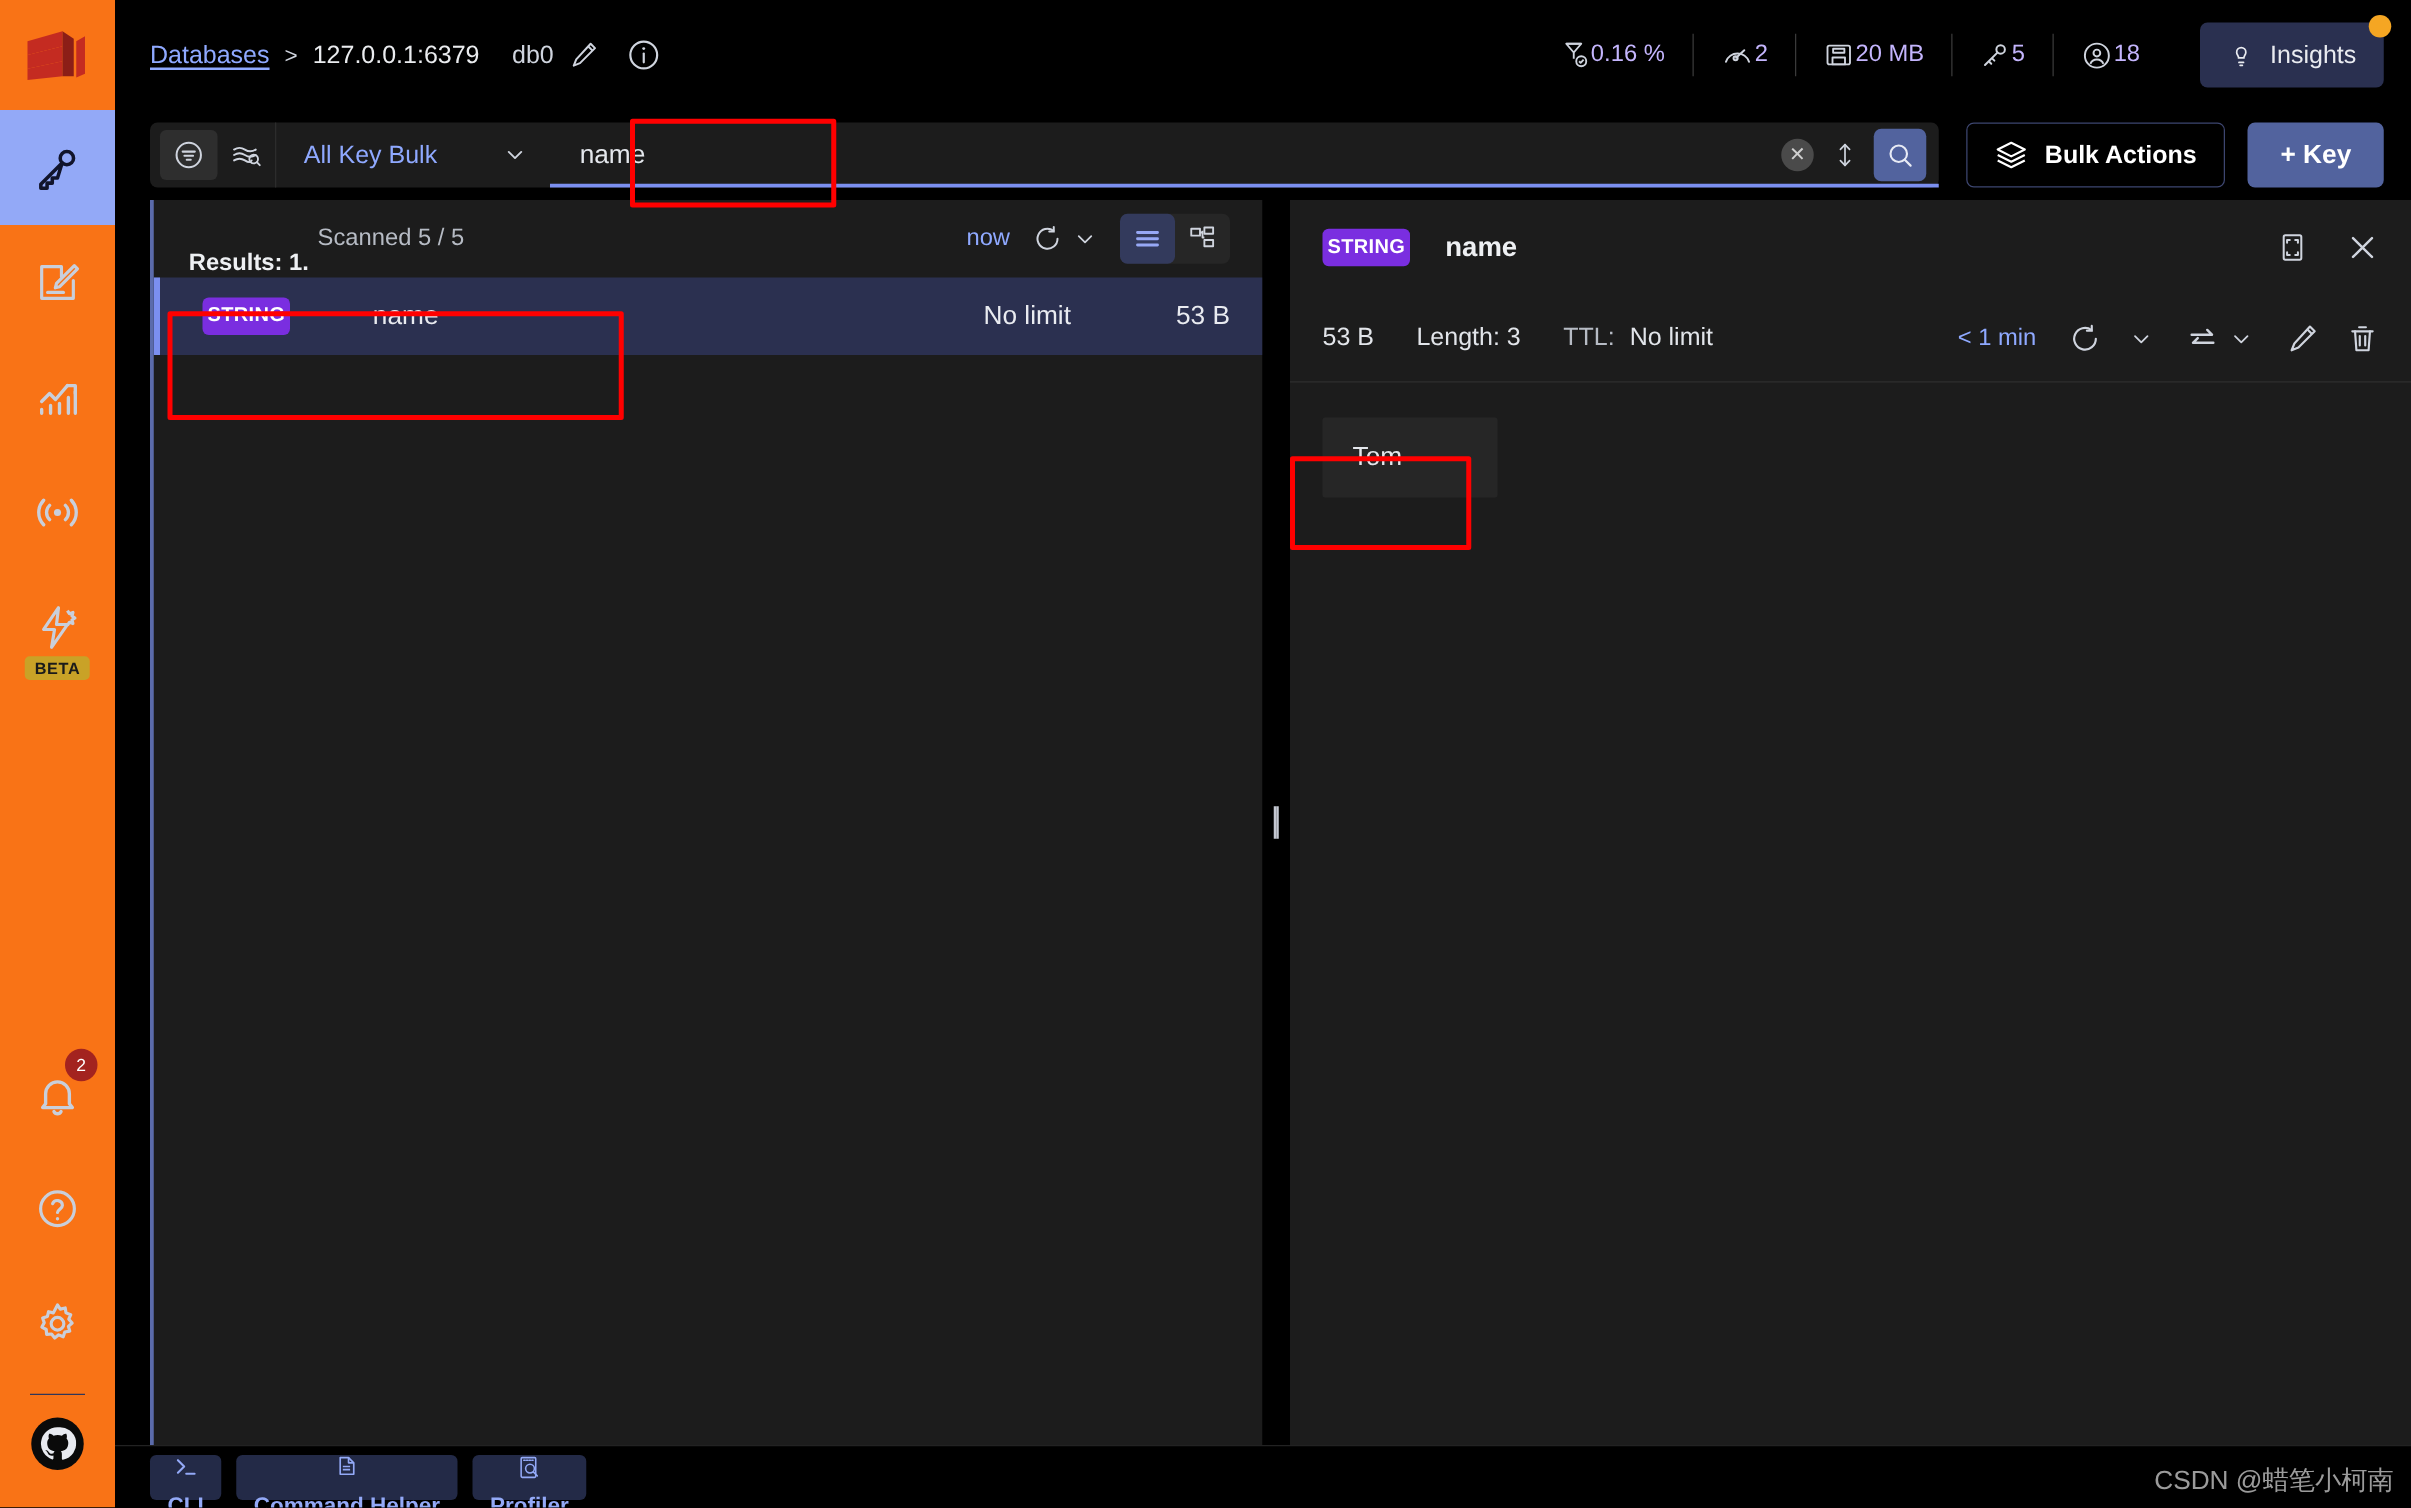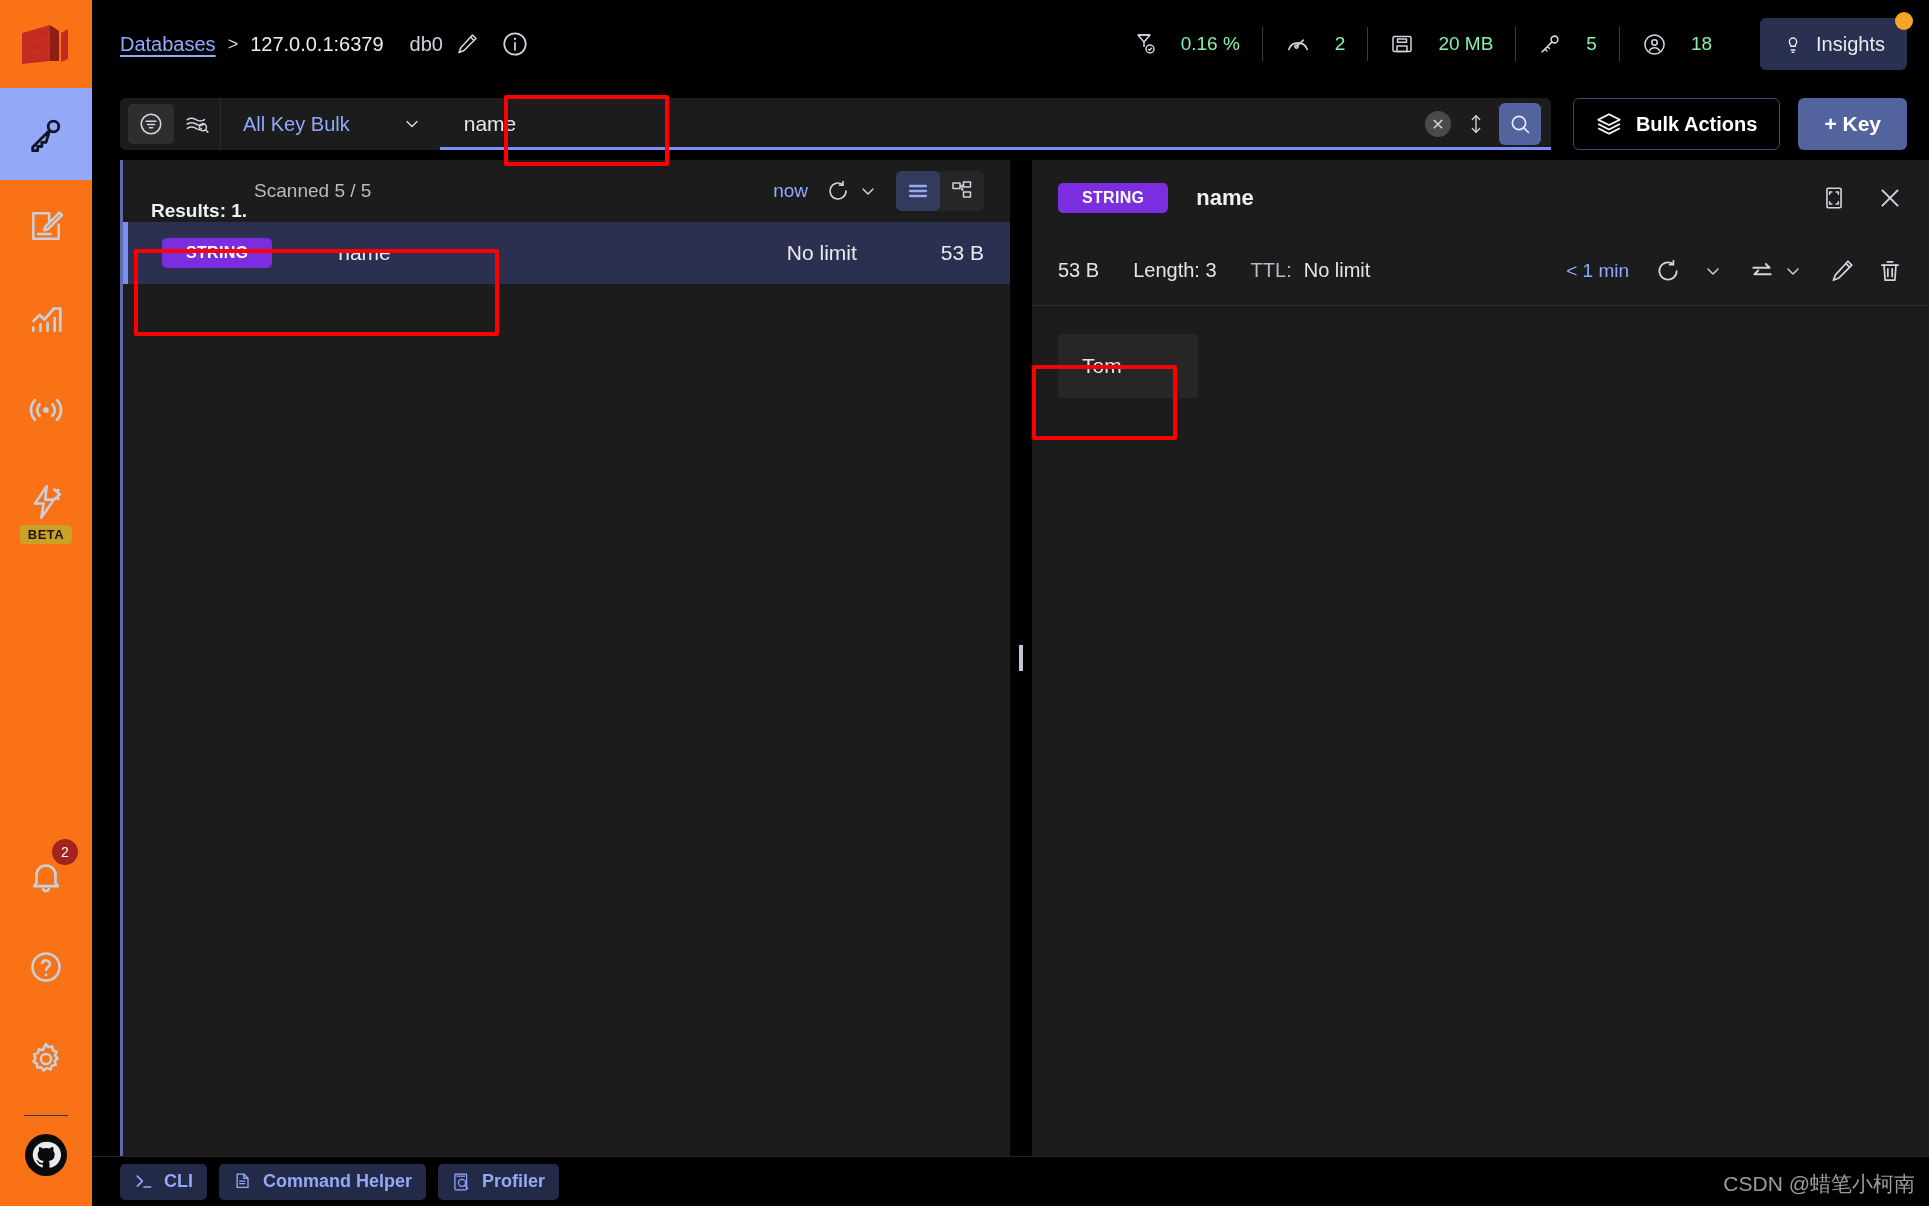--- a/index.html
+++ b/index.html
@@ -92,23 +92,23 @@
   }
   .crumb-sep { color: #cfd4de; font-size: 18px; margin: 0 12px; }
   .crumb-host { color: #eaecef; font-size: 20px; }
   .crumb-db { color: #cfd4de; font-size: 20px; margin-left: 26px; }
   .icon-btn { color: #cfd4de; display:flex; align-items:center; justify-content:center; }
   .pencil-sm { margin-left: 12px; }
   .info-ico { margin-left: 22px; }
   .top-spacer { flex: 1 1 auto; }
 
   .metric {
-    display: flex; align-items: center; gap: 24px;
+    display: flex; align-items: center; gap: 1px;
     padding: 0 22px;
-    color: #86efac; font-size: 19px;
+    color: #c4b5fd; font-size: 19px;
   }
   .metric .mico { color: #cfd4de; display:flex; }
   .vdiv { width: 1px; height: 34px; background: #3a3a3a; }
 
   .insights {
     position: relative;
     margin-left: 26px;
     background: #2a3050;
     color: #e9ebf0;
     border-radius: 6px;
@@ -239,21 +239,21 @@
     background: #2b3050;
     display: flex; align-items: center;
     padding: 0 26px 0 0;
   }
   .keyrow .sel-bar { width: 5px; height: 62px; background: #7b8ff0; flex: 0 0 5px; }
   .type-pill {
     margin-left: 34px;
     background: #7a2ee0;
     color: #fff;
     font-size: 16px; font-weight: bold;
-    padding: 6px 24px;
+    padding: 6px 4px;
     border-radius: 5px;
     letter-spacing: .3px;
     text-align: center;
   }
   .keyname { color: #e9ebf0; font-size: 21px; margin-left: 66px; }
   .kr-spacer { flex: 1 1 auto; }
   .ttl-txt { color: #e9ebf0; font-size: 21px; }
   .size-txt { color: #e9ebf0; font-size: 21px; margin-left: 84px; }
 
   .dragcol {
@@ -309,20 +309,21 @@
   }
   .bb-btn {
     height: 36px;
     background: #232a47;
     border-radius: 5px;
     color: #93a9f7;
     font-size: 18px; font-weight: bold;
     display: flex; align-items: center; gap: 10px;
     padding: 0 14px;
     margin-right: 12px;
+    flex-direction: column;
   }
   .bb-spacer { flex: 1 1 auto; }
   .feedback { display: flex; align-items: center; gap: 14px; }
   .fb-circle {
     width: 30px; height: 30px; border-radius: 15px;
     background: #1aa463;
     display: flex; align-items: center; justify-content: center;
   }
   .fb-text { color: #e9ebf0; font-size: 19px; white-space: nowrap; }
 

